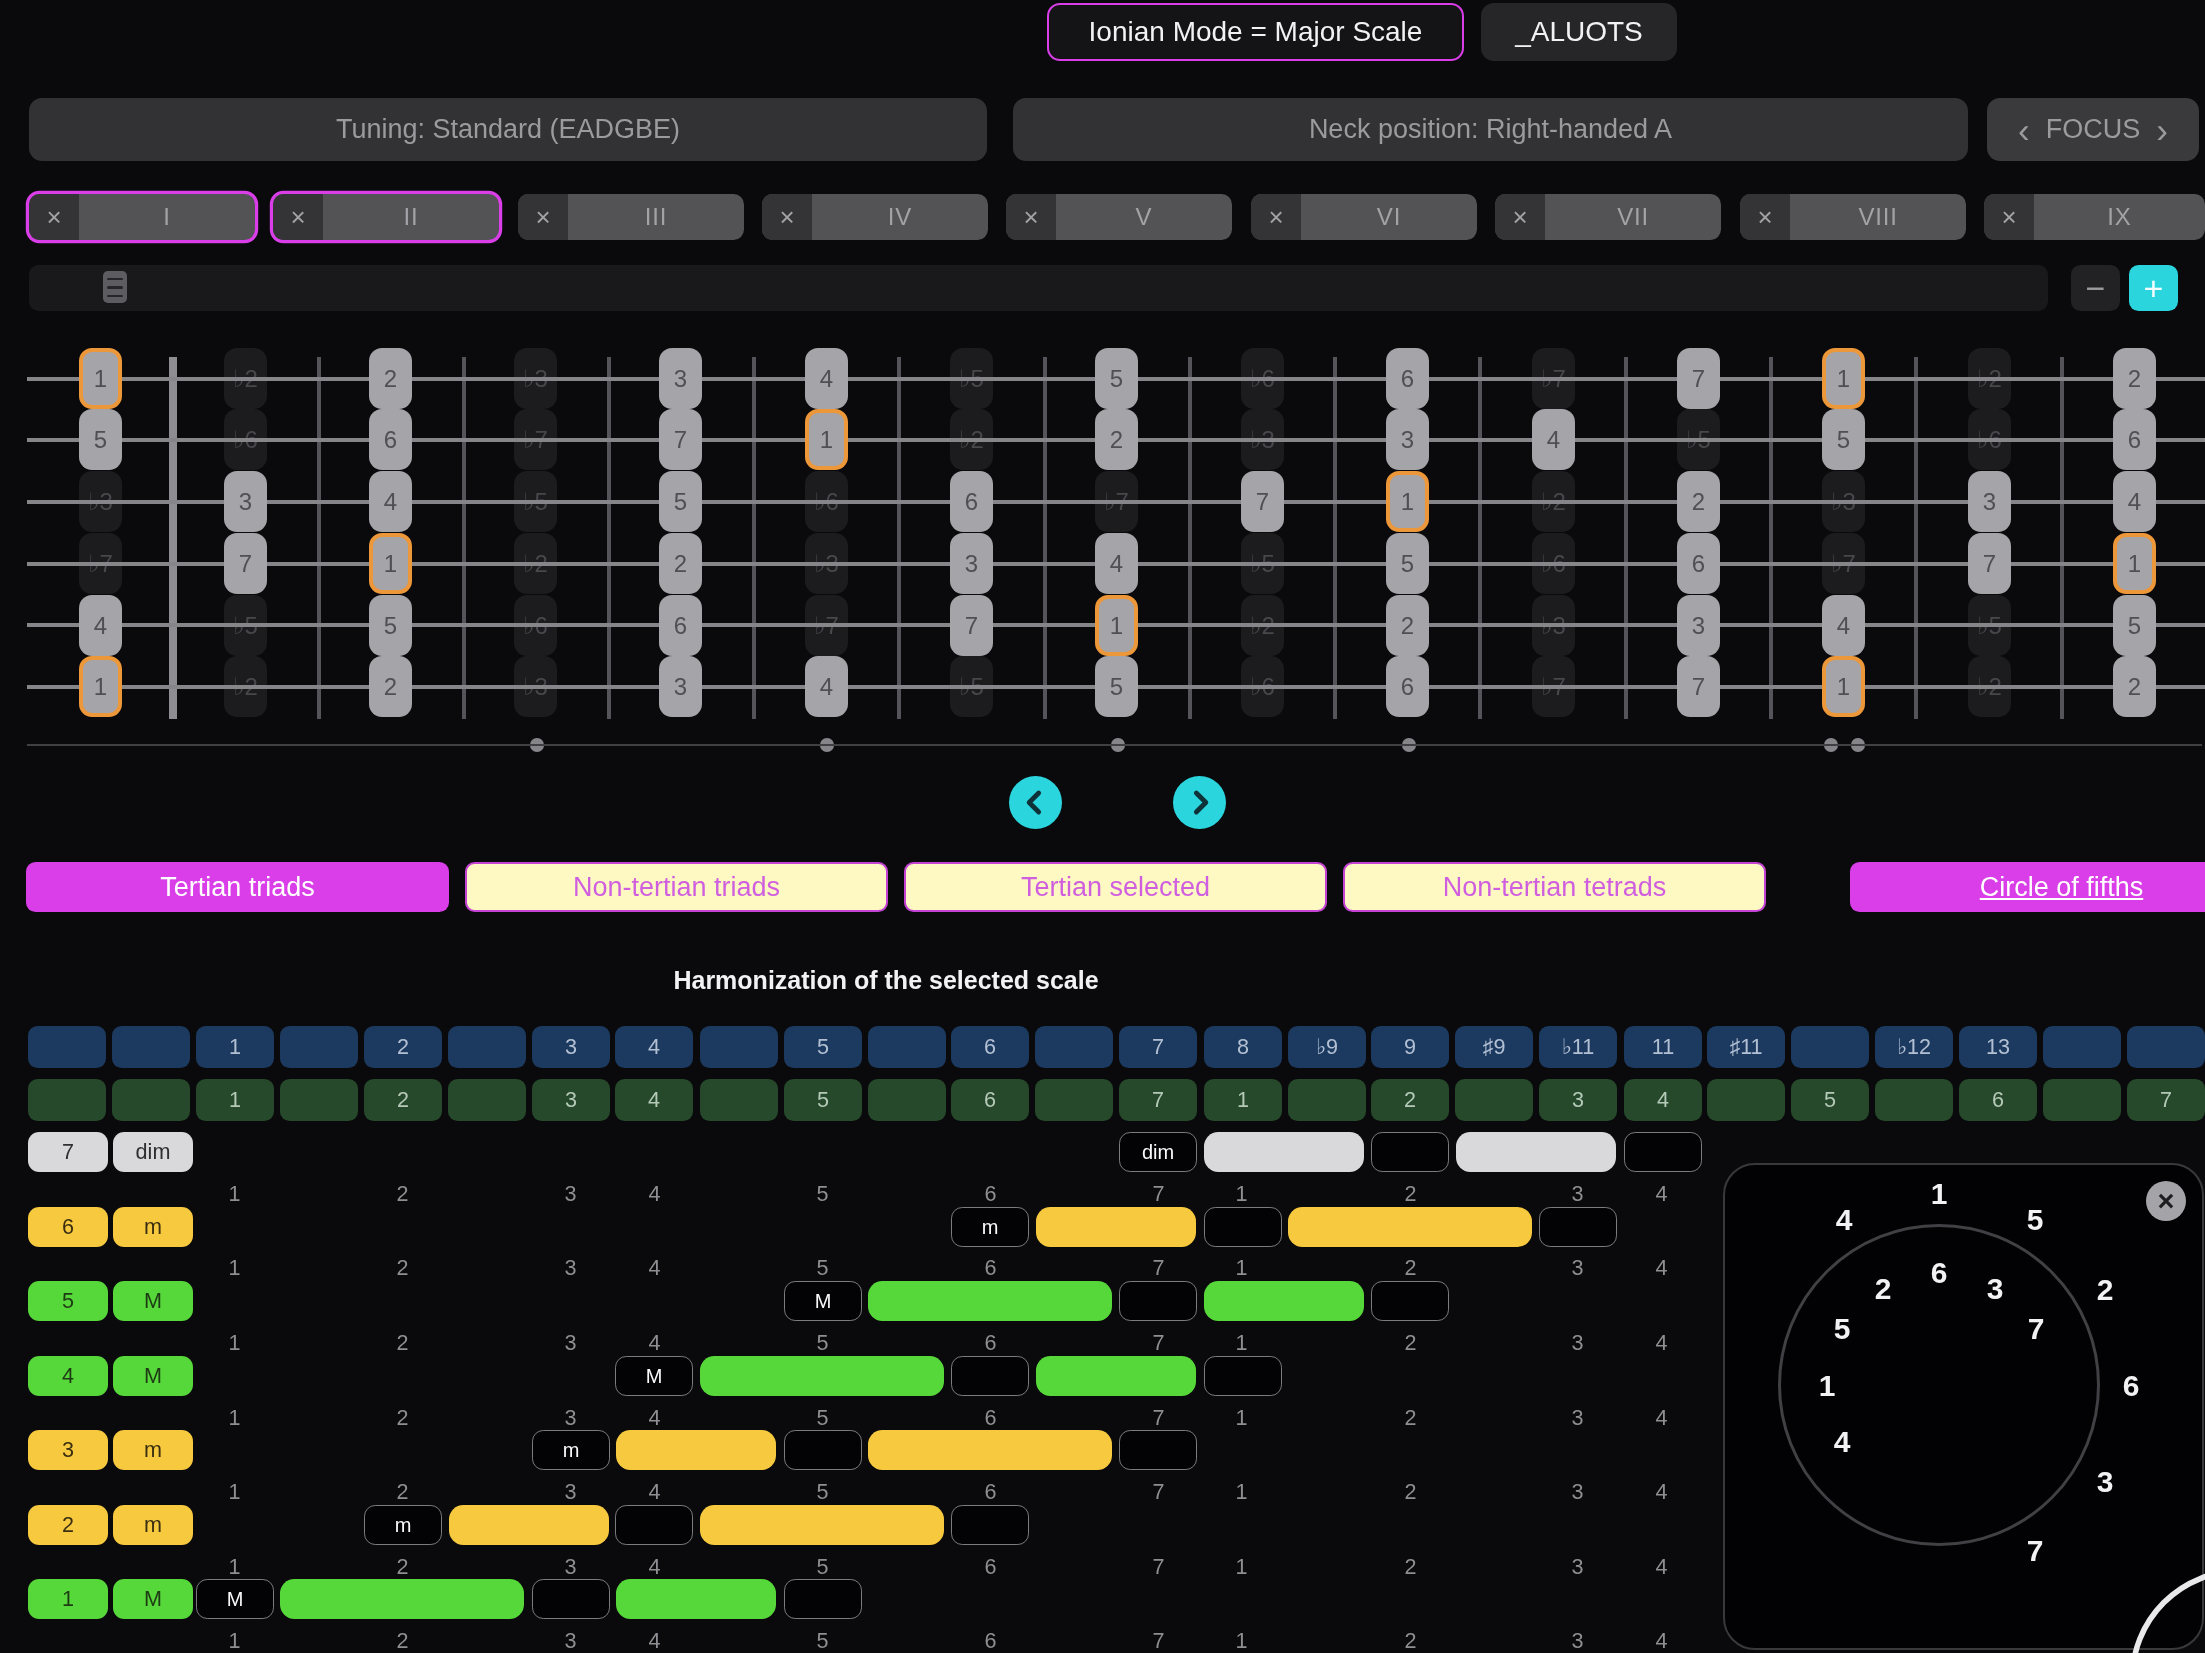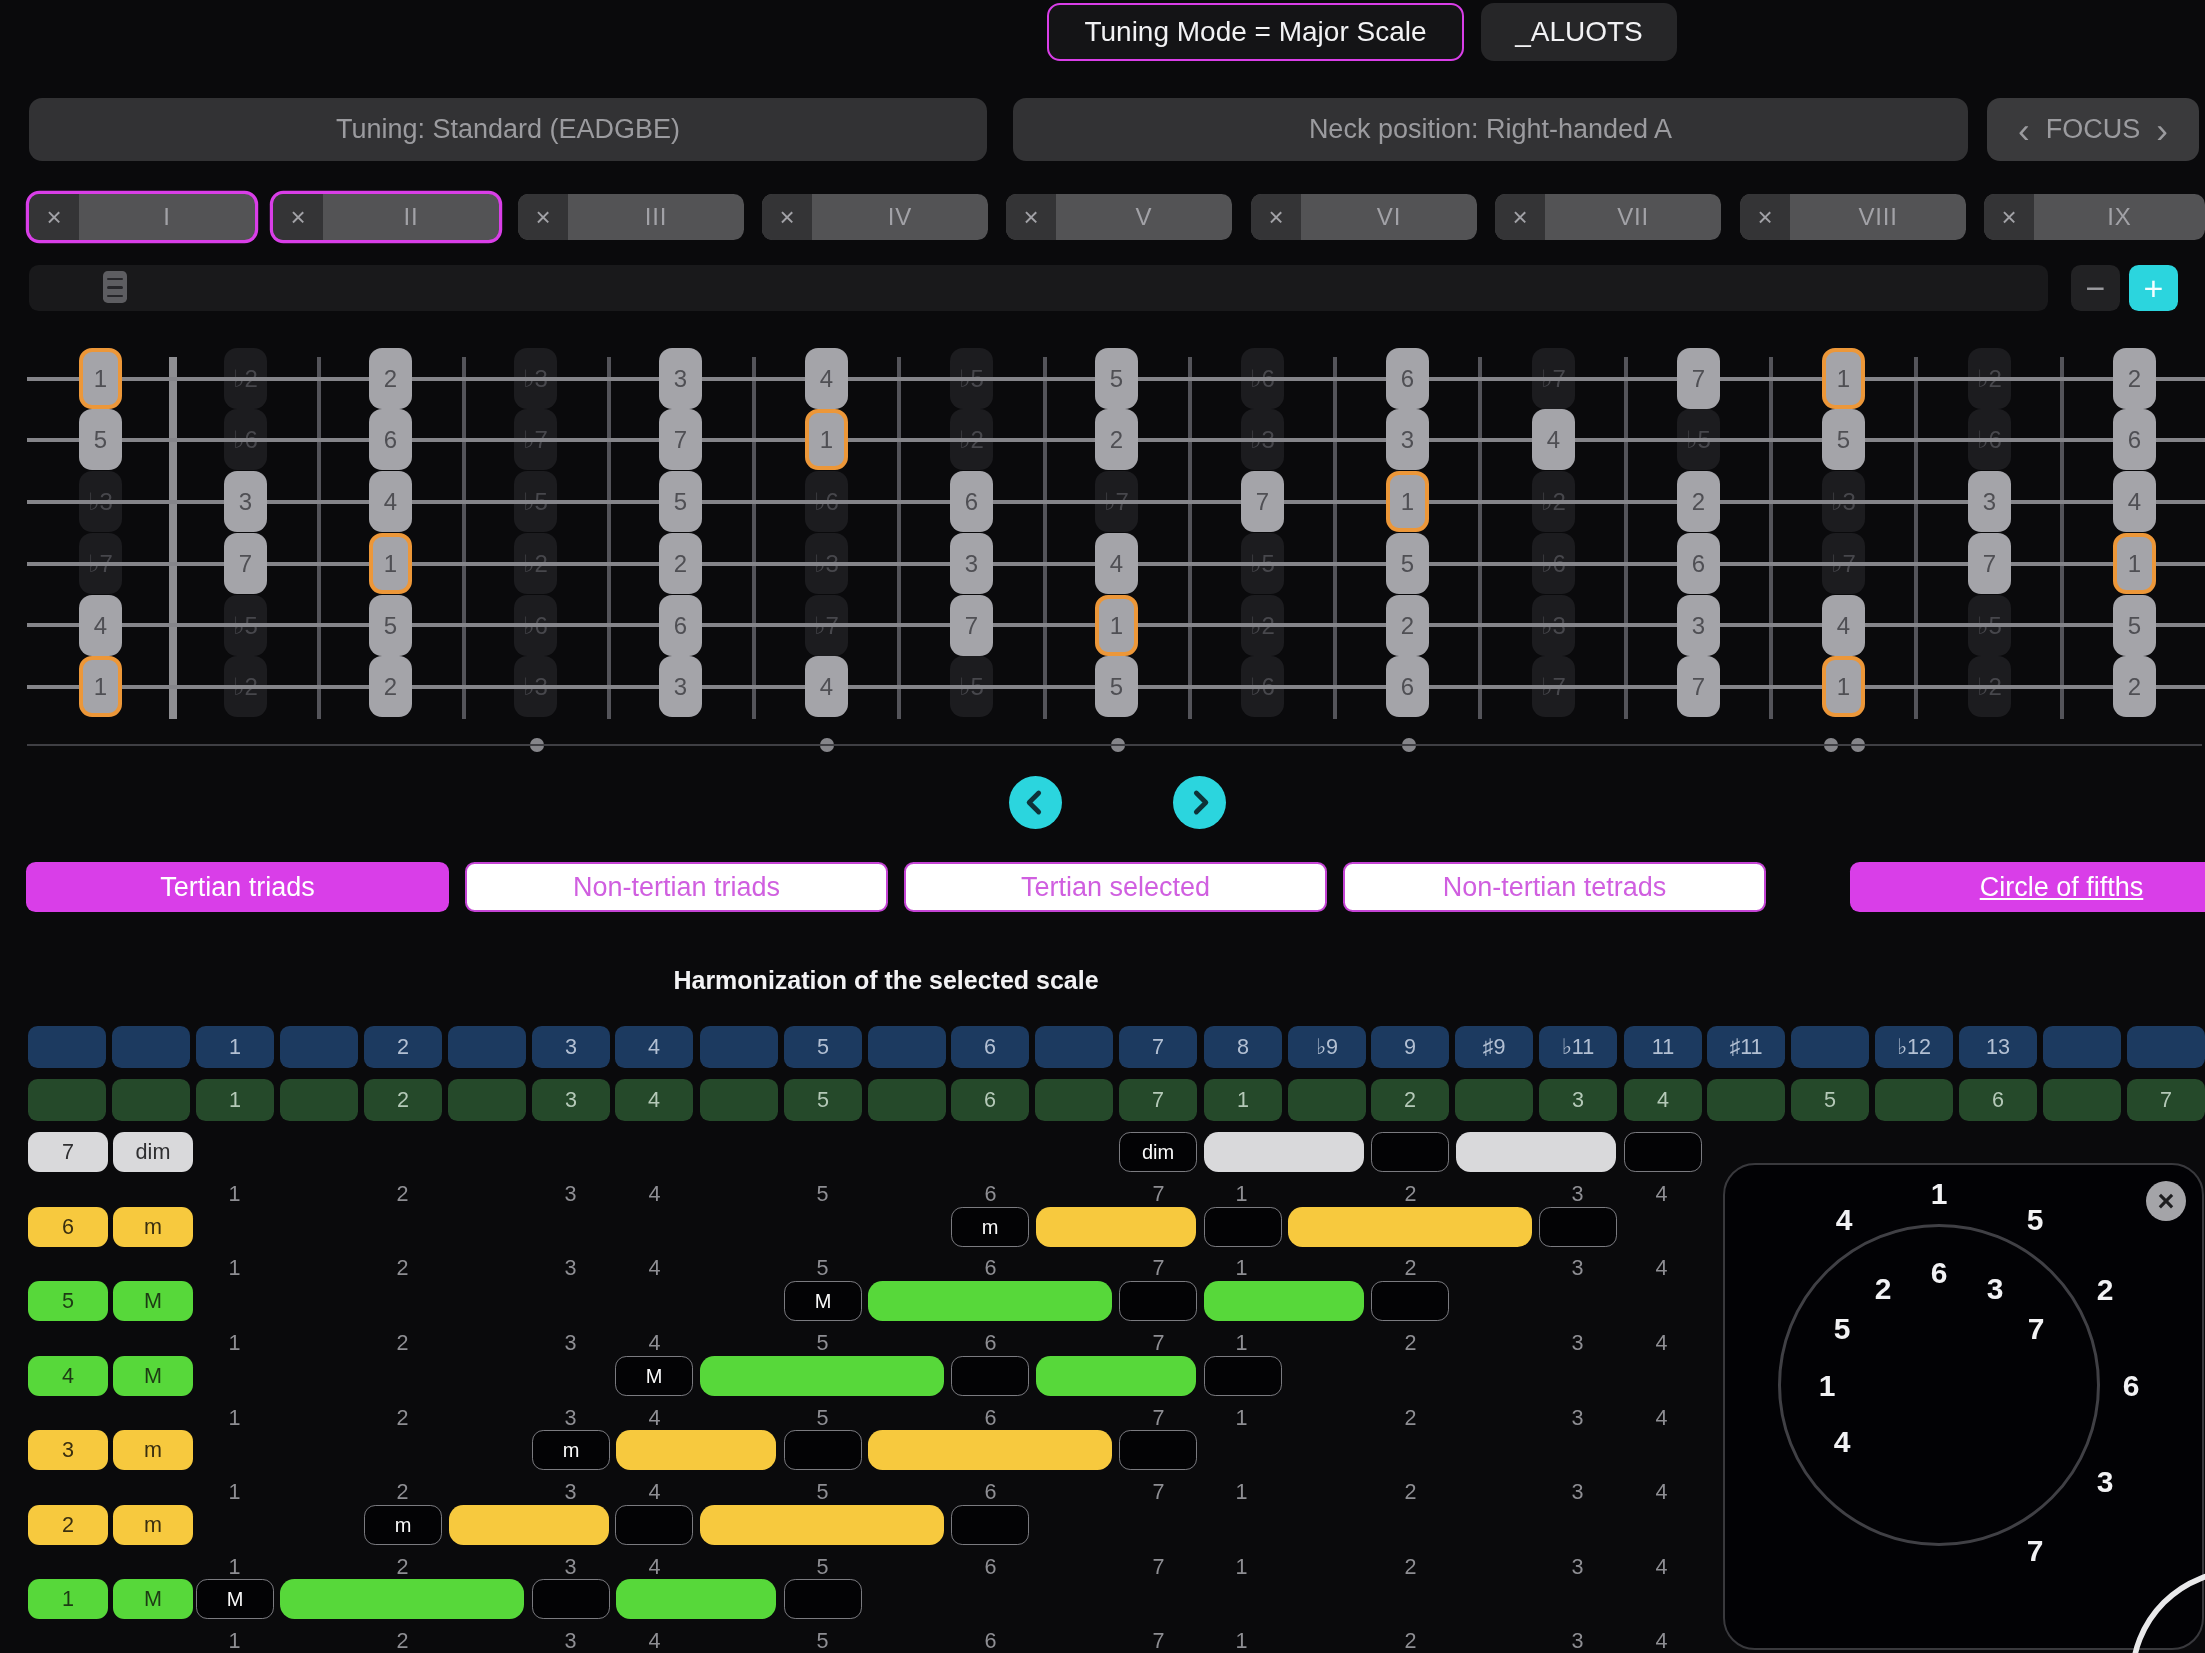--- a/index.html
+++ b/index.html
@@ -54,21 +54,21 @@
   .fpill.root { background:#a4a4a9; color:#4f4f54; border:4px solid #ec9739; }
   .marker-line { position:absolute; left:27px; right:3.2px; top:744px; height:2.4px; background:#3f3f44; }
   .mdot { position:absolute; top:738px; width:13.6px; height:13.6px; border-radius:50%; background:#85858a; }
   
   .navbtn { position:absolute; top:776px; width:53px; height:53px; border-radius:50%;
     background:#2bd5de; display:flex; align-items:center; justify-content:center; }
   
   .section-btn { position:absolute; top:862px; width:423px; height:50px; border-radius:9.6px;
     font-size:27px; display:flex; align-items:center; justify-content:center; }
   .section-btn.filled  { background:#d93ee8; color:#fff; }
-  .section-btn.outline { background:#ffffff; border:2.4px solid #c443d4; color:#d05fe0; }
+  .section-btn.outline { background:#fef9c3; border:2.4px solid #c443d4; color:#d05fe0; }
   
   .h-title { position:absolute; left:0; top:966px; width:1772px; text-align:center;
     font-size:25px; font-weight:700; color:#f2f2f4; }
   .gridcell { position:absolute; width:78px; height:42px; border-radius:9.6px;
     display:flex; align-items:center; justify-content:center; font-size:21.6px; }
   .gridcell.blue  { top:1026px; background:#1c3a60; color:#b3c0d3; }
   .gridcell.green { top:1079px; background:#25492a; color:#b5c9b8; }
   .lpill { position:absolute; width:80px; height:40px; border-radius:11.2px;
     display:flex; align-items:center; justify-content:center; font-size:21.6px; font-weight:500; }
   .cq { position:absolute; width:78px; height:40px; border-radius:11.2px; background:#030305;
@@ -88,21 +88,21 @@
   #cof-layer { position:absolute; left:0; top:0; }
   .cnum { position:absolute; transform:translate(-50%,-50%); font-size:30px; font-weight:700; color:#f2f2f4; }
   .corner-arc { position:absolute; left:2116px; top:1555px; }
 </style>
 </head>
 <body>
 
 <div id="app">
 
 
-  <div class="topbtn mode" style="left:1047px;width:417px;">Tuning Mode = Major Scale</div>
+  <div class="topbtn mode" style="left:1047px;width:417px;">Ionian Mode = Major Scale</div>
   <div class="topbtn" style="left:1481px;width:196px;">_ALUOTS</div>
 
   <div class="setbtn" style="left:1013px;width:955px;">Neck position: Right-handed A</div>
   <div class="setbtn" style="left:29px;width:958px;">Tuning: Standard (EADGBE)</div>
   <div class="setbtn focus" style="left:1987px;width:212px;">
     <span class="chev">‹</span>
     <span>FOCUS</span>
     <span class="chev">›</span>
   </div>
 

